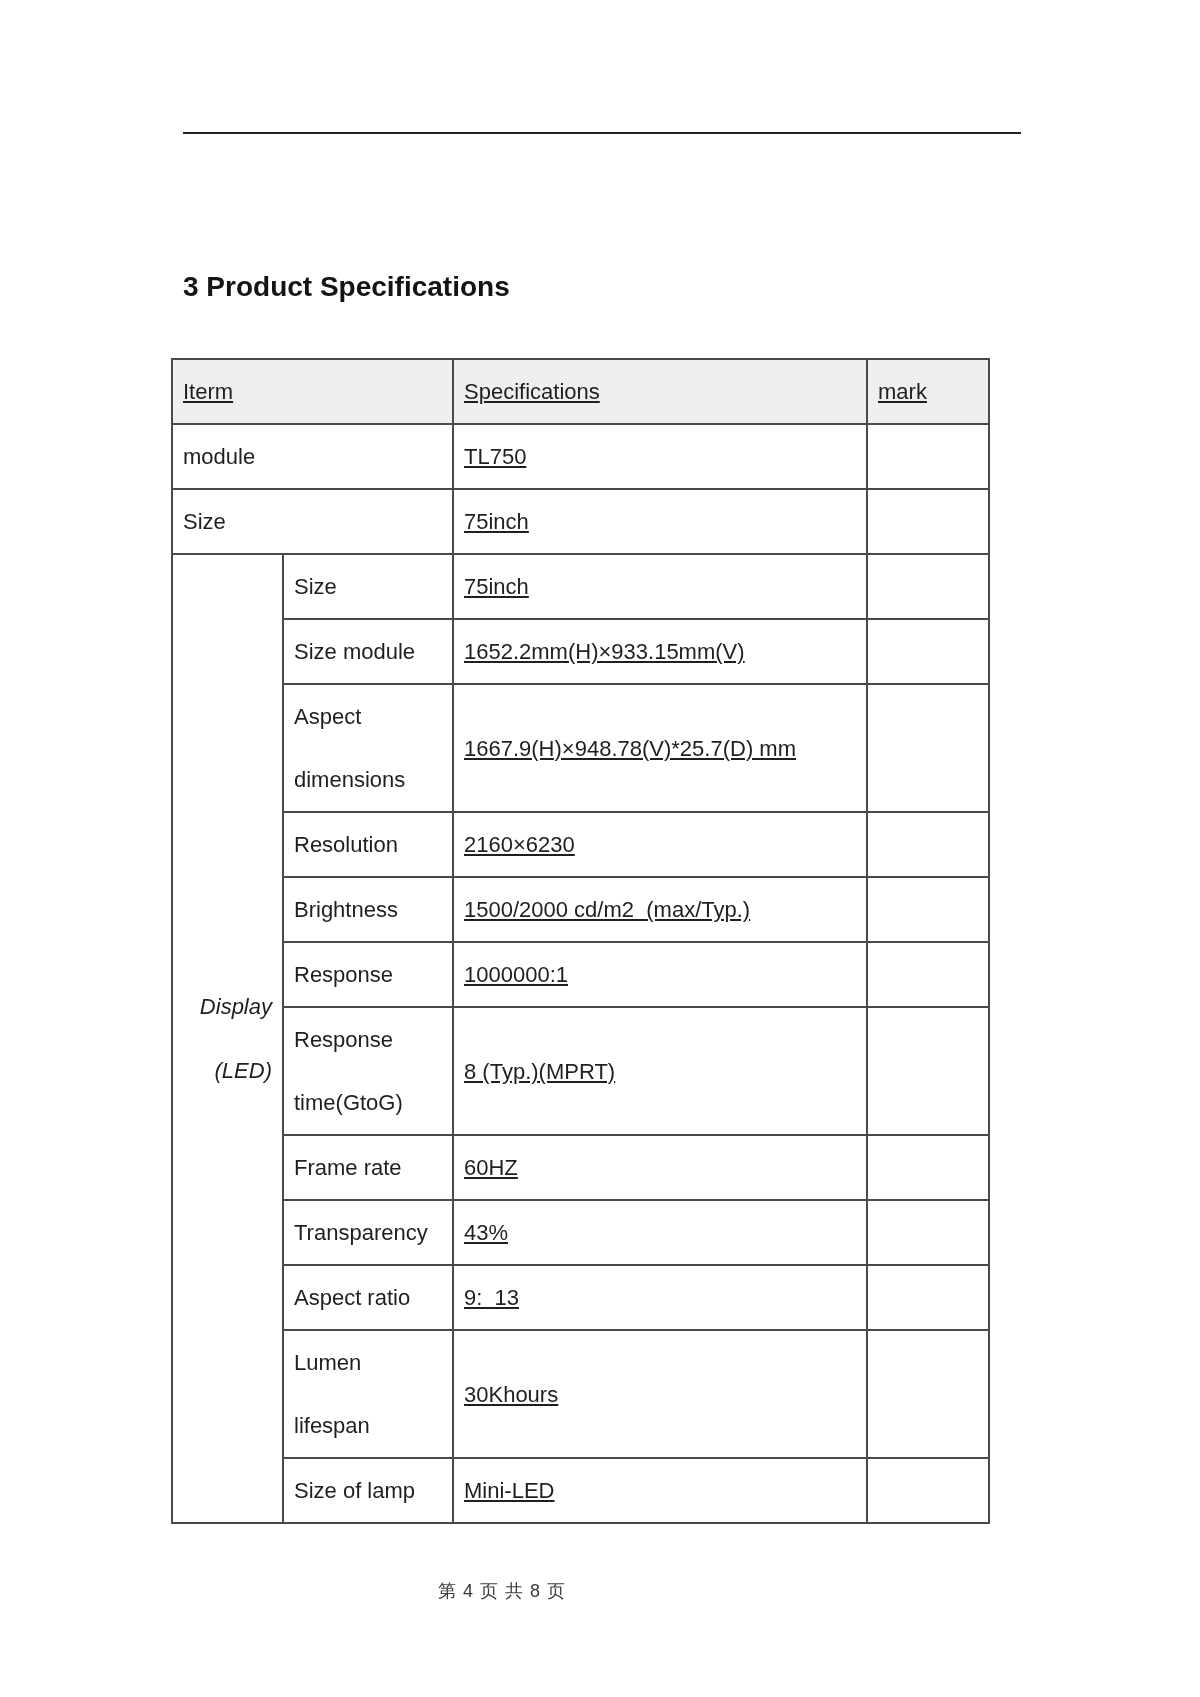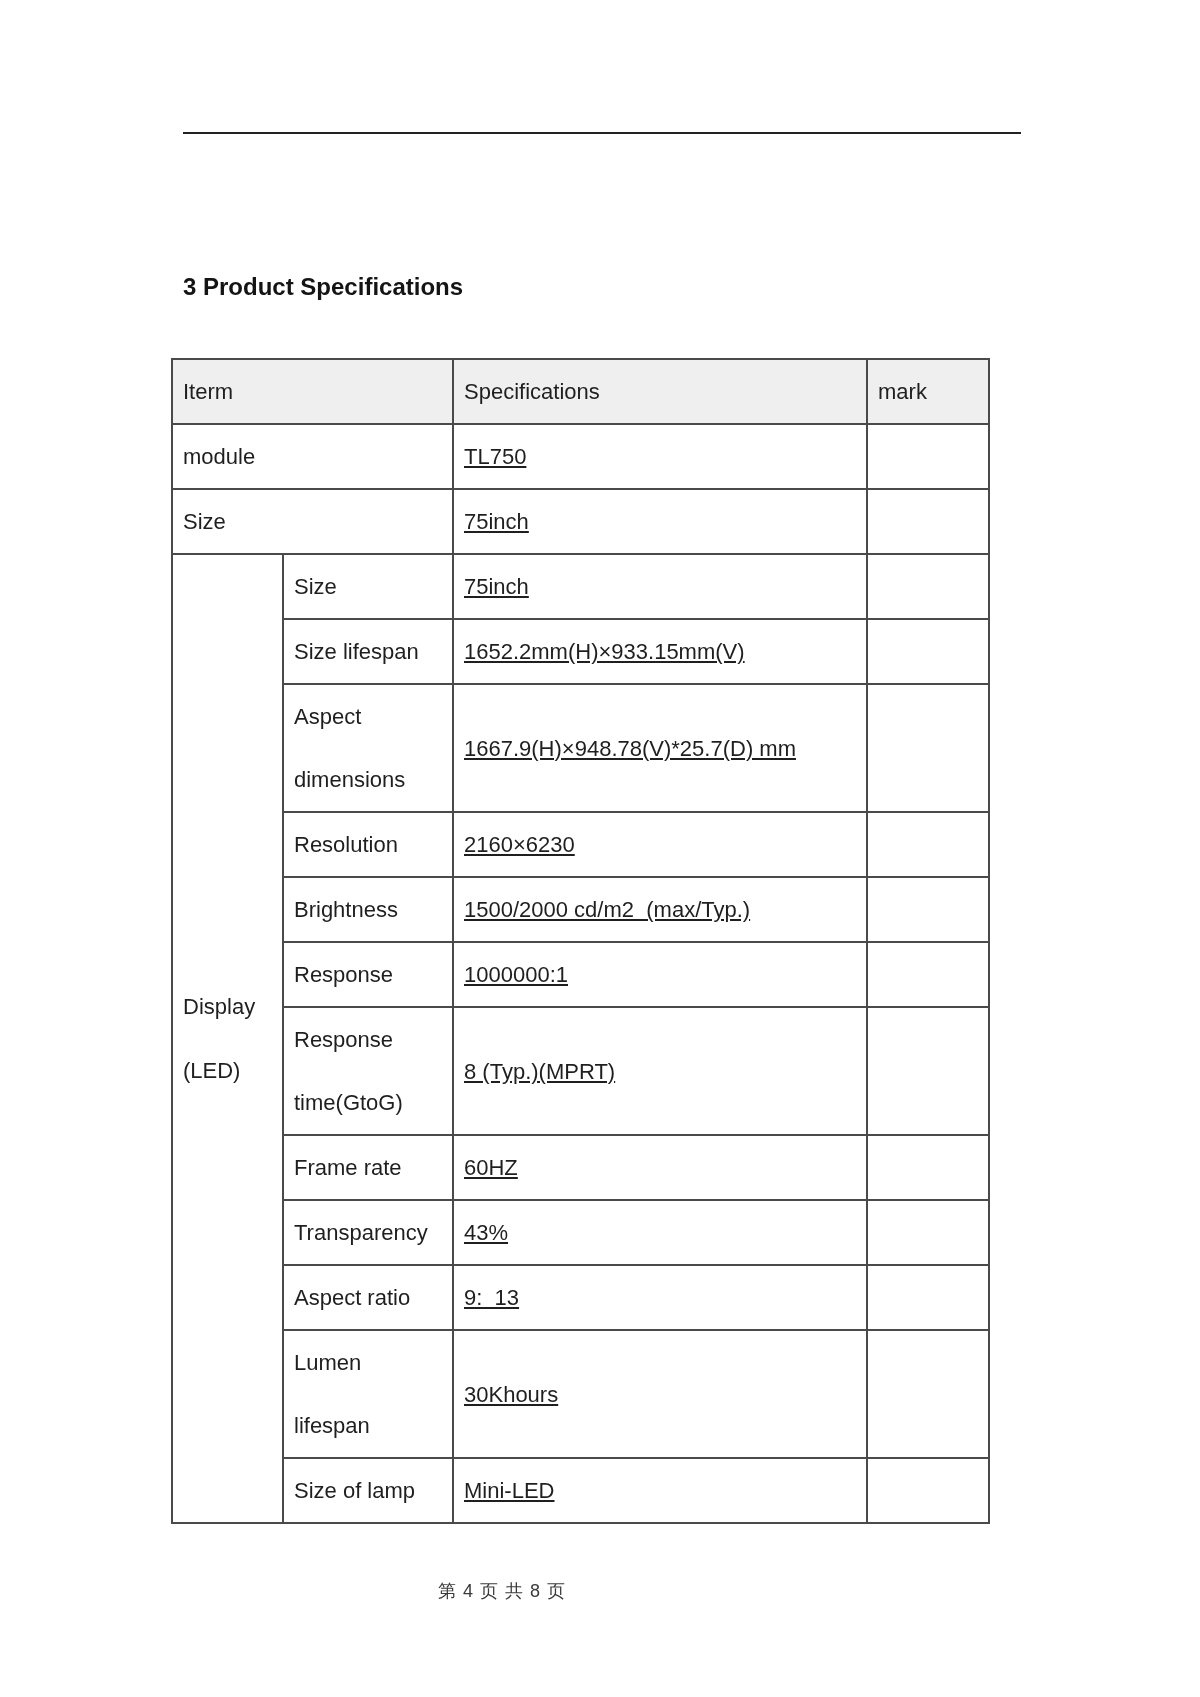--- a/index.html
+++ b/index.html
@@ -13,21 +13,21 @@
   }
   .header-rule {
     position: absolute;
     left: 183px; top: 132px;
     width: 838px; height: 2px;
     background: #222222;
   }
   .section-title {
     position: absolute;
     left: 183px; top: 271px;
-    font-size: 24px;
+    font-size: 28px;
     font-weight: bold;
     color: #141414;
     line-height: 32px;
     white-space: nowrap;
   }
   table.spec-table {
     position: absolute;
     left: 171px; top: 358px;
     width: 817px;
     border-collapse: collapse;
@@ -35,26 +35,27 @@
   }
   table.spec-table td {
     border: 2px solid #4a4a4a;
     padding: 0 10px;
     font-size: 22px;
     line-height: 63px;
     vertical-align: middle;
     color: #1f1f1f;
     overflow: hidden;
   }
-  tr.hdr td { background: #efefef; }
+  tr.hdr td { background: #efefef; text-decoration: underline; }
   td.spec { white-space: pre; text-decoration: underline; }
   td.v-top { vertical-align: top; margin-left: 10px; }
   td.grp {
-    text-align: left;
+    text-align: right;
     padding: 0;
+    font-style: italic;
   }
   td.grp .grp-line { line-height: 63.5px; }
   .page-footer {
     position: absolute;
     left: 0; top: 1578px;
     width: 1004px;
     text-align: center;
     font-size: 18px;
     line-height: 26px;
     color: #3a3a3a;
@@ -94,21 +95,21 @@
   <tr style="height:64px">
     <td class="grp" rowspan="12">
       <div class="grp-line">Display</div>
       <div class="grp-line">(LED)</div>
     </td>
     <td>Size</td>
     <td class="spec">75inch</td>
     <td></td>
   </tr>
   <tr style="height:64px">
-    <td>Size lifespan</td>
+    <td>Size module</td>
     <td class="spec">1652.2mm(H)×933.15mm(V)</td>
     <td></td>
   </tr>
   <tr style="height:127px">
     <td>Aspect dimensions</td>
     <td class="spec v-top">1667.9(H)×948.78(V)*25.7(D) mm</td>
     <td></td>
   </tr>
   <tr style="height:63px">
     <td>Resolution</td>

